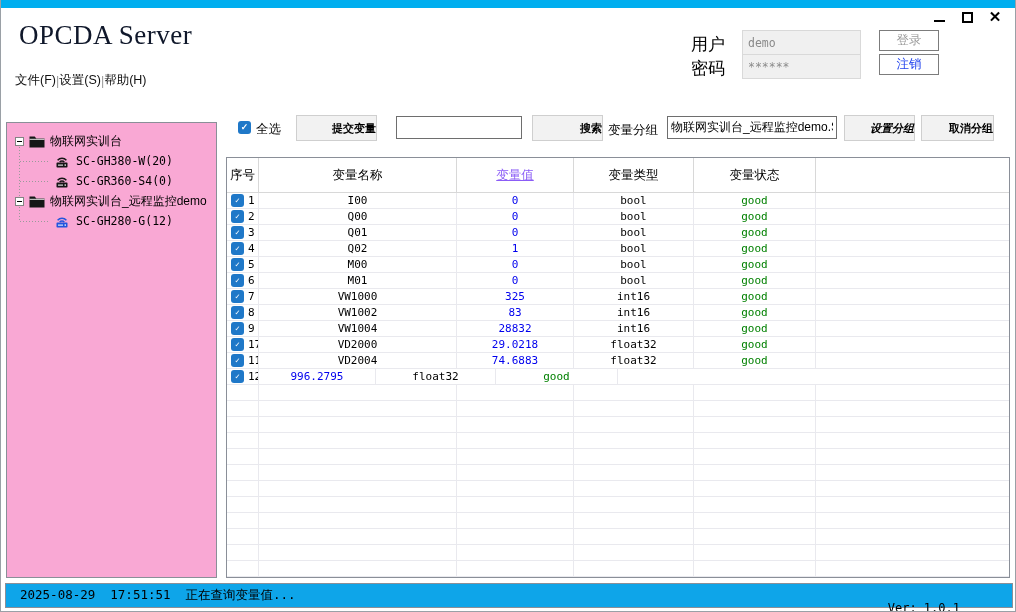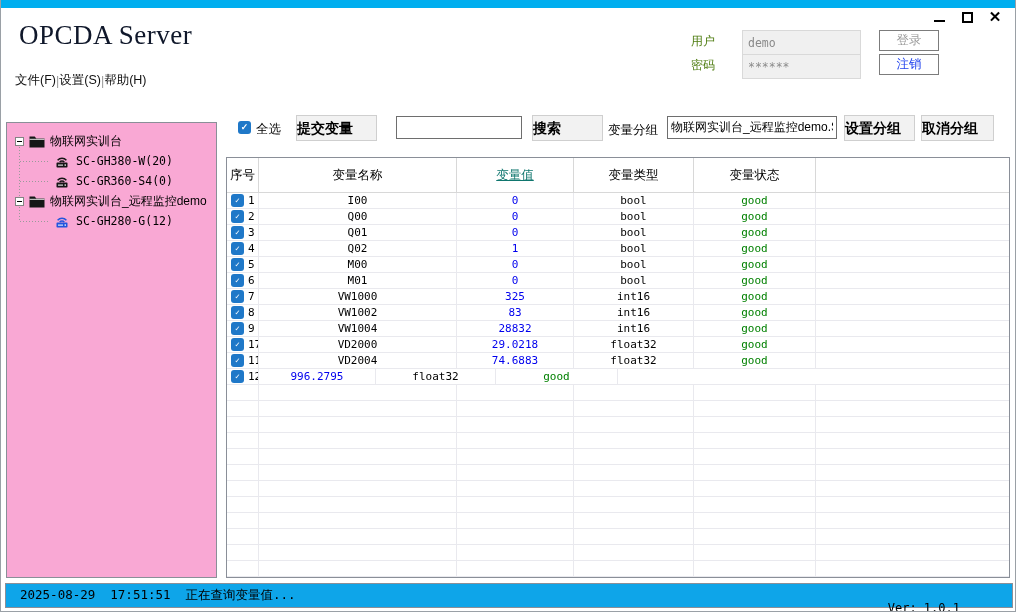--- a/index.html
+++ b/index.html
@@ -20,34 +20,34 @@
   .max-glyph{width:11px;height:11px;border:2px solid #000;}
   .close-glyph{font-size:15px;font-weight:bold;color:#000;line-height:16px;}
 
   .app-title{position:absolute;left:18px;top:20px;font-size:27px;font-weight:300;color:#0f172a;letter-spacing:.5px;font-family:Liberation Serif, serif;}
 
   .menubar{position:absolute;left:14px;top:72px;display:flex;align-items:center;font-size:12.5px;color:#111;}
   .menu-item{cursor:default;}
   .menu-sep{color:#9a9a9a;}
 
   
-  .login-label{position:absolute;font-size:12px;color:#4d7c0f;}
+  .login-label{position:absolute;font-size:17px;color:#000000;}
   .login-input{position:absolute;width:119px;height:25px;background:#f0f0f0;border:1px solid #d9d9d9;
     color:#8a8a8a;font-family:"DejaVu Sans Mono",monospace;font-size:11.5px;padding:0 5px;}
   .login-btn{position:absolute;width:60px;height:21px;background:#fff;border:1px solid #7c7c7c;
     font-size:12.5px;text-align:center;line-height:19px;cursor:default;}
   .login-btn.disabled{color:#9c9c9c;}
   .login-btn.active{color:var(--logout);}
 
   
   .checkbox{width:13px;height:13px;background:var(--cb);border-radius:3px;color:#fff;font-size:9px;
     line-height:13px;text-align:center;font-weight:bold;cursor:default;}
   .tb-label{position:absolute;font-size:12.5px;color:#000;}
   .tb-btn{position:absolute;height:26px;background:#f2f2f2;border:1px solid #cfcfcf;
-    font-size:14px;font-weight:bold;color:#000;text-align:left;cursor:default;
+    font-size:11px;font-weight:bold;color:#000;text-align:right;cursor:default;
     font-family:"Liberation Sans",sans-serif;}
   .tb-input{position:absolute;height:23px;border:1px solid #6e6e6e;background:#fff;
     font-size:12px;padding:0 3px;font-family:"Liberation Sans",sans-serif;}
   #group-input{font-size:12px;}
 
   
   .tree-panel{position:absolute;left:5px;top:122px;width:211px;height:456px;background:#f9a8d4;
     border:1px solid var(--border);overflow:hidden;}
   .tree-inner{position:relative;width:100%;height:100%;padding-top:8px;}
   .tree-row{position:relative;height:20px;display:flex;align-items:center;font-size:12px;color:#000;cursor:default;}
@@ -122,21 +122,21 @@
   <input class="login-input" style="left: 741px; top: 54px;" value="******">
   <div class="login-btn active" style="left:878px;top:54px;">注销</div>
 
   <div class="checkbox" style="position:absolute;left:237px;top:121px;">✓</div>
   <span class="tb-label" style="left:255px;top:121px;">全选</span>
   <div class="tb-btn" style="left:295px;top:115px;width:81px;line-height:24px;">提交变量</div>
   <input class="tb-input" style="left: 395px; top: 116px; width: 126px;" value="">
   <div class="tb-btn" style="left:531px;top:115px;width:71px;line-height:24px;">搜索</div>
   <span class="tb-label" style="left:607px;top:122px;">变量分组</span>
   <input class="tb-input" id="group-input" style="left: 666px; top: 116px; width: 170px;" value="物联网实训台_远程监控demo.S">
-  <div class="tb-btn" style="left:843px;top:115px;width:71px;line-height:24px;">设置分组</div>
+  <div class="tb-btn" style="left:843px;top:115px;width:71px;line-height:24px;font-style:italic;">设置分组</div>
   <div class="tb-btn" style="left:920px;top:115px;width:73px;line-height:24px;">取消分组</div>
 
   <div class="tree-panel">
     <div class="tree-inner">
       <div class="conn" style="left:12px;top:24px;height:74px;"></div>
       <div class="connh" style="left:13px;top:38px;width:30px;"></div>
       <div class="connh" style="left:13px;top:58px;width:30px;"></div>
       <div class="connh" style="left:13px;top:98px;width:30px;"></div>
       <div id="tree-rows">
           <div class="tree-row root">
@@ -196,21 +196,21 @@
             <span class="child-label">SC-GH280-G(12)</span>
           </div>
         </div>
     </div>
   </div>
 
   <div class="table-panel">
     <div class="thead">
       <div class="cell col-num" style="justify-content:center !important;padding-left:0;">序号</div>
       <div class="cell col-name">变量名称</div>
-      <div class="cell col-value" style="color:#0f766e;text-decoration:underline;">变量值</div>
+      <div class="cell col-value" style="color:#8b5cf6;text-decoration:underline;">变量值</div>
       <div class="cell col-type">变量类型</div>
       <div class="cell col-status" style="color:#000;">变量状态</div>
       <div class="cell col-rest"></div>
     </div>
     <div id="table-body">
         <div class="trow">
           <div class="cell col-num">
             <span class="row-cb">✓</span>
             <span class="row-num">1</span>
           </div>

